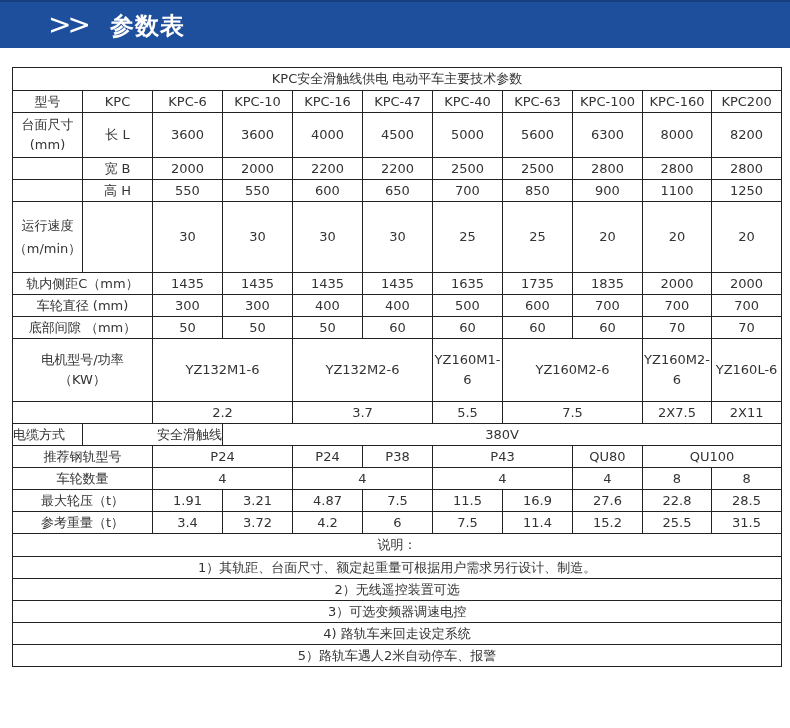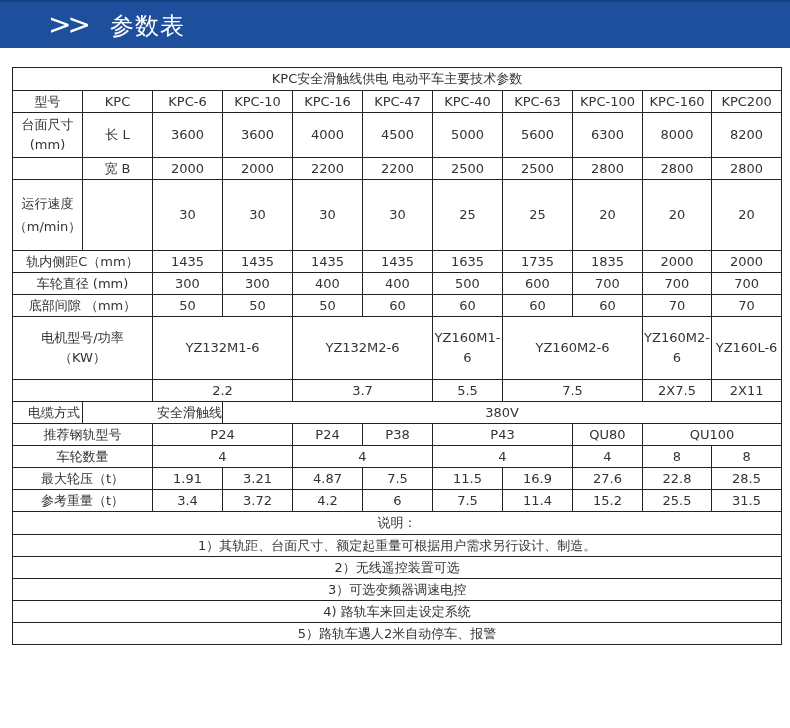--- a/index.html
+++ b/index.html
@@ -3,26 +3,26 @@
 <meta charset="utf-8">
 <style>
   html, body { margin: 0; padding: 0; background: #ffffff; }
   body { width: 790px; height: 728px; position: relative; overflow: hidden;
          font-family: "DejaVu Sans", "Liberation Sans", sans-serif; color: #333; }
   .banner { position: absolute; left: 0; top: 0; width: 790px; height: 48px;
             background: #1e4f9c; border-top: 2px solid #163f80; box-sizing: border-box; }
   .banner .chev { position: absolute; left: 48px; top: 6px; color: #ffffff;
                   font-size: 28px; font-family: "DejaVu Sans", sans-serif; letter-spacing: -4px; line-height: 34px; }
   .banner .title { position: absolute; left: 110px; top: 7px; color: #ffffff;
-                   font-size: 24px; font-weight: normal; line-height: 34px; letter-spacing: 1px; }
+                   font-size: 24px; font-weight: bold; line-height: 34px; letter-spacing: 1px; }
   table.spec { position: absolute; left: 12px; top: 67px; border-collapse: collapse;
                table-layout: fixed; width: 769px; font-size: 13px; border-radius: 9px; }
   table.spec td { border: 1px solid #222; text-align: center; vertical-align: middle;
                   padding: 0; line-height: 20px; color: #333; overflow: hidden; }
-  table.spec td.l { text-align: left; padding-left: 15px; }
+  table.spec td.l { text-align: left; padding-left: 0; }
   .r22 td { height: 21px; }
 </style>
 </head>
 <body>
 
 <div class="banner">
   <span class="chev">&gt;&gt;</span>
   <span class="title">参数表</span>
 </div>
 
@@ -82,20 +82,33 @@
     <td>2000</td>
     <td>2200</td>
     <td>2200</td>
     <td>2500</td>
     <td>2500</td>
     <td>2800</td>
     <td>2800</td>
     <td>2800</td>
   </tr>
 
+  <tr class="r22">
+    <td></td>
+    <td>高 H</td>
+    <td>550</td>
+    <td>550</td>
+    <td>600</td>
+    <td>650</td>
+    <td>700</td>
+    <td>850</td>
+    <td>900</td>
+    <td>1100</td>
+    <td>1250</td>
+  </tr>
 
   <tr style="height:71px">
     <td style="line-height:23px">运行速度（m/min）</td>
     <td></td>
     <td>30</td>
     <td>30</td>
     <td>30</td>
     <td>30</td>
     <td>25</td>
     <td>25</td>

